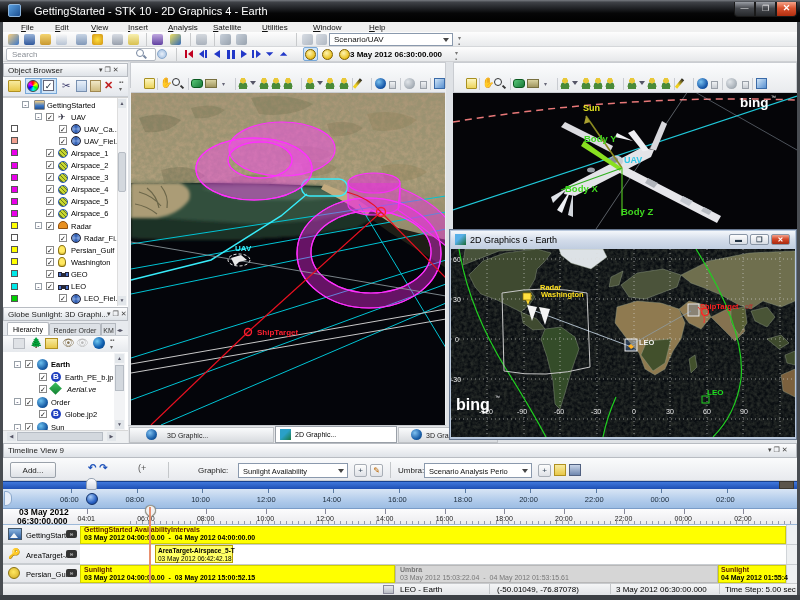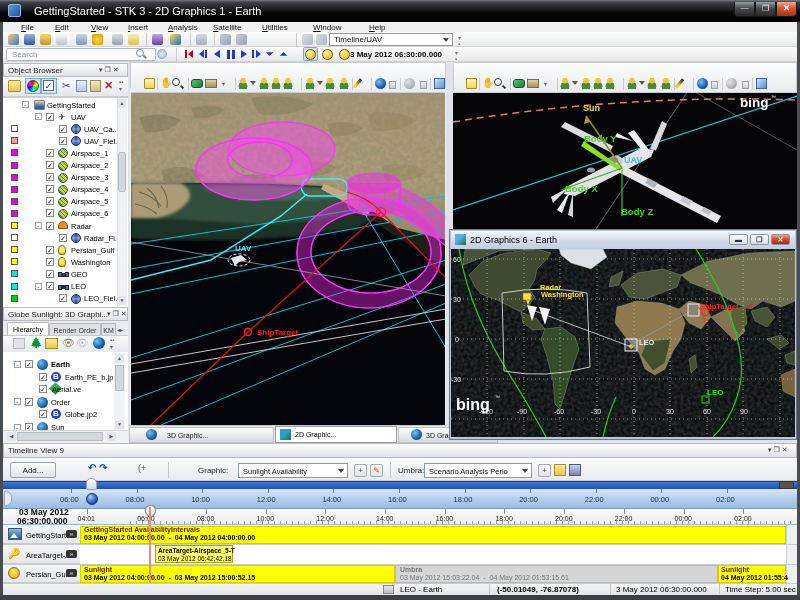--- a/index.html
+++ b/index.html
@@ -8,21 +8,21 @@
 .cb{position:absolute;width:8px;height:8px;background:#fff;border:1px solid #888;font-size:7px;line-height:7px;text-align:center;color:#222;}
 .sw{position:absolute;width:7px;height:7px;border:1px solid #555;}
 .sep{position:absolute;width:1px;background:#c4c7ca;}
 .carr{position:absolute;width:0;height:0;border-left:3px solid transparent;border-right:3px solid transparent;border-top:4px solid #444;}
 </style></head><body>
 <div class="abs" style="left:0;top:22px;width:3px;height:578px;background:#494d52;"></div>
 <div class="abs" style="left:797px;top:22px;width:3px;height:578px;background:#494d52;"></div>
 <div class="abs" style="left:0;top:595px;width:800px;height:5px;background:#3c4045;"></div>
 <div class="abs" style="left:0;top:0;width:800px;height:22px;background:linear-gradient(180deg,#787c82 0%,#3f4247 10%,#1b1d20 42%,#060607 60%,#000 100%);"></div>
 <div class="abs" style="left:8px;top:4px;width:13px;height:13px;background:linear-gradient(135deg,#5aa0e0,#1c4f90);border:1px solid #8fb6dd;border-radius:2px;"></div>
-<div class="abs" style="left:34px;top:5px;font-size:11px;color:#fff;">GettingStarted - STK 3 - 2D Graphics 1 - Earth</div>
+<div class="abs" style="left:34px;top:5px;font-size:11px;color:#fff;">GettingStarted - STK 10 - 2D Graphics 4 - Earth</div>
 <div class="abs" style="left:734px;top:2px;width:21px;height:15px;background:linear-gradient(180deg,#9a9ea5,#45484d 45%,#26282b);border:1px solid #1a1a1a;border-top:none;border-radius:0 0 0 4px;color:#eee;font-size:8px;text-align:center;line-height:11px;">—</div>
 <div class="abs" style="left:755px;top:2px;width:21px;height:15px;background:linear-gradient(180deg,#9a9ea5,#45484d 45%,#26282b);border:1px solid #1a1a1a;border-top:none;color:#eee;font-size:8px;text-align:center;line-height:13px;">❐</div>
 <div class="abs" style="left:776px;top:2px;width:21px;height:15px;background:linear-gradient(180deg,#f6a48a,#d9532f 45%,#b02e10);border:1px solid #1a1a1a;border-top:none;border-radius:0 0 4px 0;color:#fff;font-size:9px;text-align:center;line-height:13px;font-weight:bold;">✕</div>
 <div class="abs" style="left:3px;top:22px;width:794px;height:10px;background:#f0f0f0;"></div>
 <div class="abs" style="left:21px;top:22.5px;font-size:8px;color:#111;"><u>F</u>ile</div>
 <div class="abs" style="left:55px;top:22.5px;font-size:8px;color:#111;"><u>E</u>dit</div>
 <div class="abs" style="left:91px;top:22.5px;font-size:8px;color:#111;"><u>V</u>iew</div>
 <div class="abs" style="left:128px;top:22.5px;font-size:8px;color:#111;"><u>I</u>nsert</div>
 <div class="abs" style="left:168px;top:22.5px;font-size:8px;color:#111;"><u>A</u>nalysis</div>
 <div class="abs" style="left:213px;top:22.5px;font-size:8px;color:#111;"><u>S</u>atellite</div>
@@ -42,21 +42,21 @@
 <div class="abs" style="left:152px;top:34px;width:11px;height:11px;border-radius:2px;background:linear-gradient(180deg,#c0a8e0,#6040a0);"></div>
 <div class="abs" style="left:170px;top:34px;width:11px;height:11px;border-radius:2px;background:linear-gradient(135deg,#f0e060,#3068b8);"></div>
 <div class="abs" style="left:190px;top:33px;width:1px;height:13px;background:#c8cacc;"></div>
 <div class="abs" style="left:196px;top:34px;width:11px;height:11px;border-radius:2px;background:linear-gradient(180deg,#d4d8de,#aab2bc);"></div>
 <div class="abs" style="left:214px;top:33px;width:1px;height:13px;background:#c8cacc;"></div>
 <div class="abs" style="left:220px;top:34px;width:11px;height:11px;border-radius:2px;background:linear-gradient(135deg,#c8d0da,#98a2ae);"></div>
 <div class="abs" style="left:236px;top:34px;width:11px;height:11px;border-radius:2px;background:linear-gradient(135deg,#c8d0da,#98a2ae);"></div>
 <div class="abs" style="left:296px;top:33px;width:1px;height:13px;background:#c8cacc;"></div>
 <div class="abs" style="left:302px;top:34px;width:11px;height:11px;border-radius:2px;background:linear-gradient(135deg,#d8dde4,#b0b8c2);"></div>
 <div class="abs" style="left:316px;top:34px;width:11px;height:11px;border-radius:2px;background:linear-gradient(135deg,#d8dde4,#b0b8c2);"></div>
-<div class="abs" style="left:329px;top:33px;width:124px;height:13px;background:#fff;border:1px solid #8a99ad;font-size:8px;color:#111;padding:1px 0 0 4px;">Timeline/UAV</div>
+<div class="abs" style="left:329px;top:33px;width:124px;height:13px;background:#fff;border:1px solid #8a99ad;font-size:8px;color:#111;padding:1px 0 0 4px;">Scenario/UAV</div>
 <div class="carr" style="left:443px;top:38px;"></div>
 <div class="abs" style="left:458px;top:34px;width:10px;height:11px;font-size:6px;color:#777;">▾<br>▪</div>
 <div class="abs" style="left:3px;top:47px;width:794px;height:15px;background:linear-gradient(180deg,#fdfdfd,#e6e8ea);border-bottom:1px solid #cfd1d4;"></div>
 <div class="abs" style="left:6px;top:48px;width:150px;height:13px;background:#fff;border:1px solid #b5bac2;border-radius:2px;"></div>
 <div class="abs" style="left:12px;top:50px;font-size:8px;color:#8a8f96;">Search</div>
 <div class="abs" style="left:136px;top:49px;width:8px;height:8px;border:1.5px solid #7787a0;border-radius:50%;"></div>
 <div class="abs" style="left:143px;top:56px;width:4px;height:1.5px;background:#7787a0;transform:rotate(45deg);"></div>
 <div class="abs" style="left:157px;top:49px;width:10px;height:10px;border-radius:50%;background:radial-gradient(circle,#e8f0fa,#9ab8dc);border:1px solid #88a8cc;"></div>
 <div class="abs" style="left:176px;top:48px;width:1px;height:13px;background:#c8cacc;"></div>
 <div class="abs" style="left:185px;top:50px;width:2px;height:8px;background:#c00020;"></div>
@@ -191,21 +191,21 @@
 <div class="abs" style="left:3px;top:352px;width:125px;height:78px;background:#fff;"></div>
 <div class="abs" style="left:14px;top:360.5px;width:7px;height:7px;background:#fff;border:1px solid #98a0a8;font-size:7px;line-height:5px;text-align:center;color:#335;">-</div>
 <div class="cb" style="left:25px;top:360px;">✓</div>
 <div class="abs" style="left:37px;top:359px;width:11px;height:11px;border-radius:50%;background:radial-gradient(circle at 35% 35%,#6cc0ee,#1a5fa8 60%,#0a3a70);"></div>
 <div class="abs" style="left:51px;top:360px;font-size:7.5px;color:#000;font-weight:bold;">Earth</div>
 <div class="cb" style="left:39px;top:372.6px;">✓</div>
 <div class="abs" style="left:51px;top:371.6px;width:10px;height:10px;border-radius:50%;background:#2040c0;color:#fff;font-size:8px;line-height:10px;text-align:center;font-weight:bold;">B</div>
 <div class="abs" style="left:65px;top:372.6px;font-size:7.5px;color:#000;">Earth_PE_b.jp</div>
 <div class="cb" style="left:39px;top:385.20000000000005px;">✓</div>
 <div class="abs" style="left:51px;top:384.20000000000005px;width:9px;height:9px;background:linear-gradient(135deg,#40c060,#108030);transform:rotate(45deg);"></div>
-<div class="abs" style="left:52px;top:385.20000000000005px;font-size:7.5px;color:#000;">Aerial.ve</div>
+<div class="abs" style="left:67px;top:385.20000000000005px;font-size:7.5px;color:#000;font-style:italic;">Aerial.ve</div>
 <div class="abs" style="left:14px;top:398.30000000000007px;width:7px;height:7px;background:#fff;border:1px solid #98a0a8;font-size:7px;line-height:5px;text-align:center;color:#335;">-</div>
 <div class="cb" style="left:25px;top:397.80000000000007px;">✓</div>
 <div class="abs" style="left:37px;top:396.80000000000007px;width:11px;height:11px;border-radius:50%;background:radial-gradient(circle at 35% 35%,#6cc0ee,#1a5fa8 60%,#0a3a70);"></div>
 <div class="abs" style="left:51px;top:397.80000000000007px;font-size:7.5px;color:#000;">Order</div>
 <div class="cb" style="left:39px;top:410.4000000000001px;">✓</div>
 <div class="abs" style="left:51px;top:409.4000000000001px;width:10px;height:10px;border-radius:50%;background:#2040c0;color:#fff;font-size:8px;line-height:10px;text-align:center;font-weight:bold;">B</div>
 <div class="abs" style="left:65px;top:410.4000000000001px;font-size:7.5px;color:#000;">Globe.jp2</div>
 <div class="abs" style="left:14px;top:423.5000000000001px;width:7px;height:7px;background:#fff;border:1px solid #98a0a8;font-size:7px;line-height:5px;text-align:center;color:#335;">-</div>
 <div class="cb" style="left:25px;top:423.0000000000001px;">✓</div>
 <div class="abs" style="left:37px;top:422.0000000000001px;width:11px;height:11px;border-radius:50%;background:radial-gradient(circle at 35% 35%,#6cc0ee,#1a5fa8 60%,#0a3a70);"></div>
@@ -757,16 +757,16 @@
 <div class="abs" style="left:400px;top:565.5px;font-size:7px;font-weight:bold;color:#777;">Umbra</div>
 <div class="abs" style="left:400px;top:573.5px;font-size:7px;color:#777;">03 May 2012 15:03:22.04&nbsp;&nbsp;-&nbsp;&nbsp;04 May 2012 01:53:15.61</div>
 <div class="abs" style="left:718px;top:564.5px;width:68px;height:18px;background:#ffff00;border:1px solid #d0d000;"></div>
 <div class="abs" style="left:721px;top:565.5px;font-size:7px;font-weight:bold;color:#5a1a00;">Sunlight</div>
 <div class="abs" style="left:721px;top:573.5px;font-size:7px;font-weight:bold;color:#000;">04 May 2012 01:55:4</div>
 <div class="abs" style="left:149px;top:507px;width:1.5px;height:76px;background:#e89070;"></div>
 <div class="abs" style="left:3px;top:583px;width:794px;height:12px;background:linear-gradient(180deg,#f4f5f6,#e2e4e7);border-top:1px solid #c8cacd;"></div>
 <div class="abs" style="left:383px;top:584.5px;width:11px;height:9px;background:linear-gradient(180deg,#e8eaee,#b8bcc4);border:1px solid #889;"></div>
 <div class="abs" style="left:400px;top:585px;font-size:8px;color:#000;">LEO - Earth</div>
 <div class="sep" style="left:489px;top:584px;height:10px;"></div>
-<div class="abs" style="left:497px;top:585px;font-size:8px;color:#000;font-weight:bold;">(-50.01049, -76.87078)</div>
+<div class="abs" style="left:497px;top:585px;font-size:8px;color:#000;">(-50.01049, -76.87078)</div>
 <div class="sep" style="left:610px;top:584px;height:10px;"></div>
 <div class="abs" style="left:616px;top:585px;font-size:8px;color:#000;">3 May 2012 06:30:00.000</div>
 <div class="sep" style="left:719px;top:584px;height:10px;"></div>
 <div class="abs" style="left:725px;top:585px;font-size:8px;color:#000;">Time Step: 5.00 sec</div>
 </body></html>

